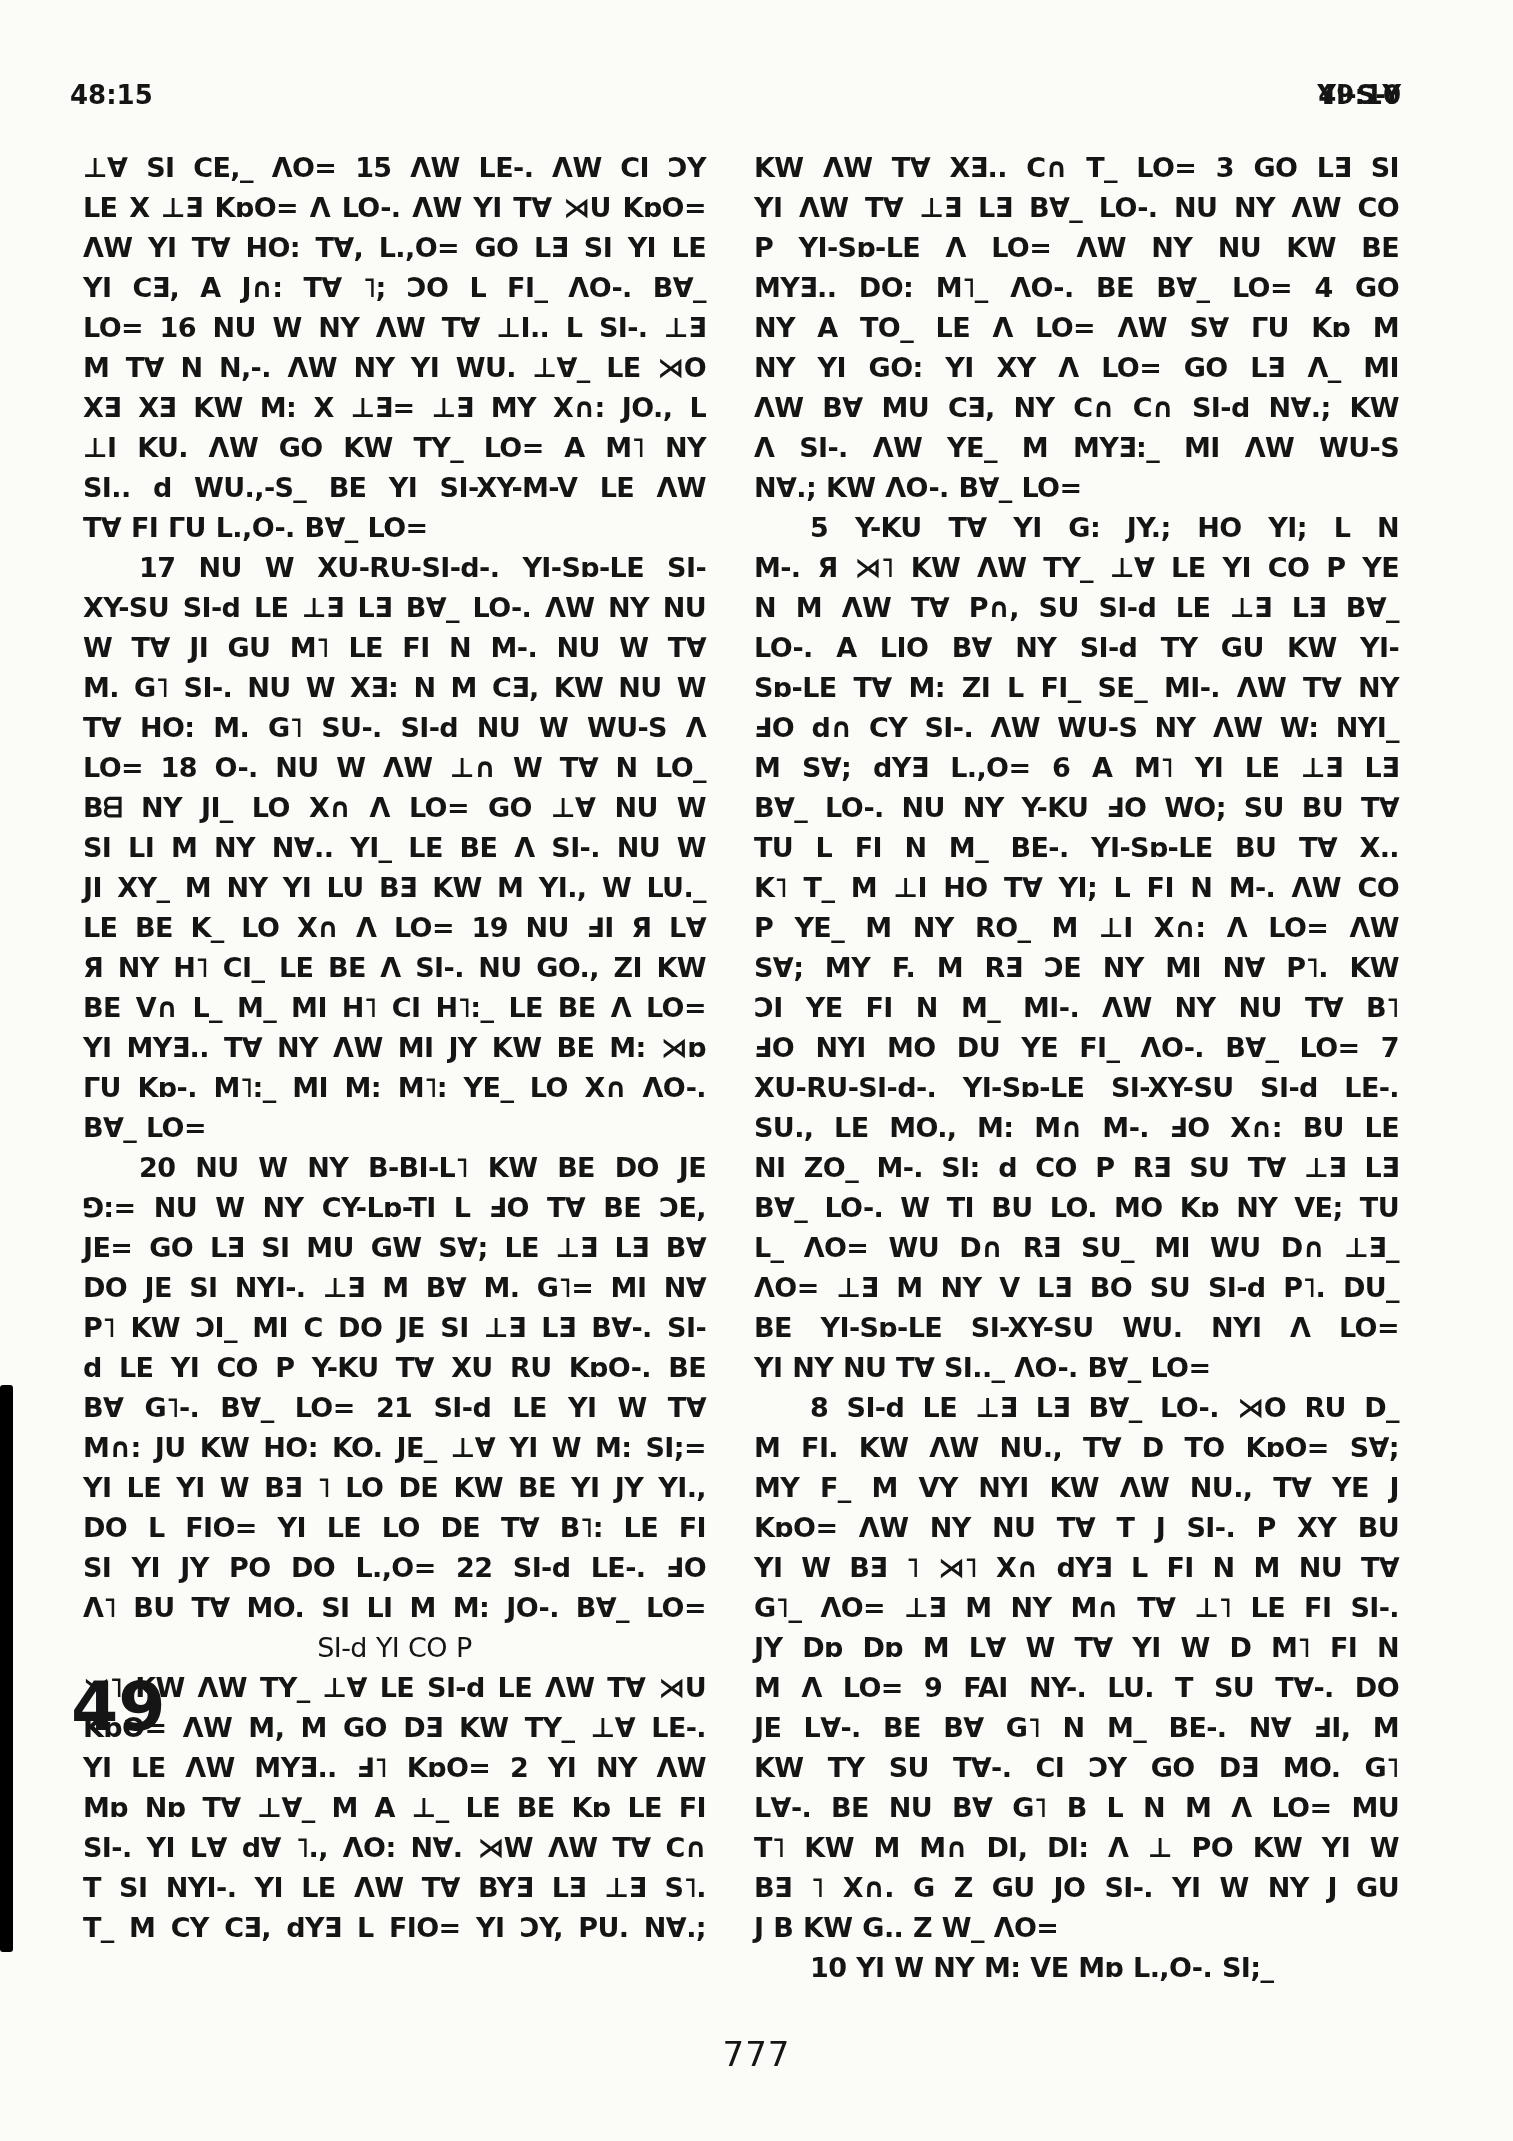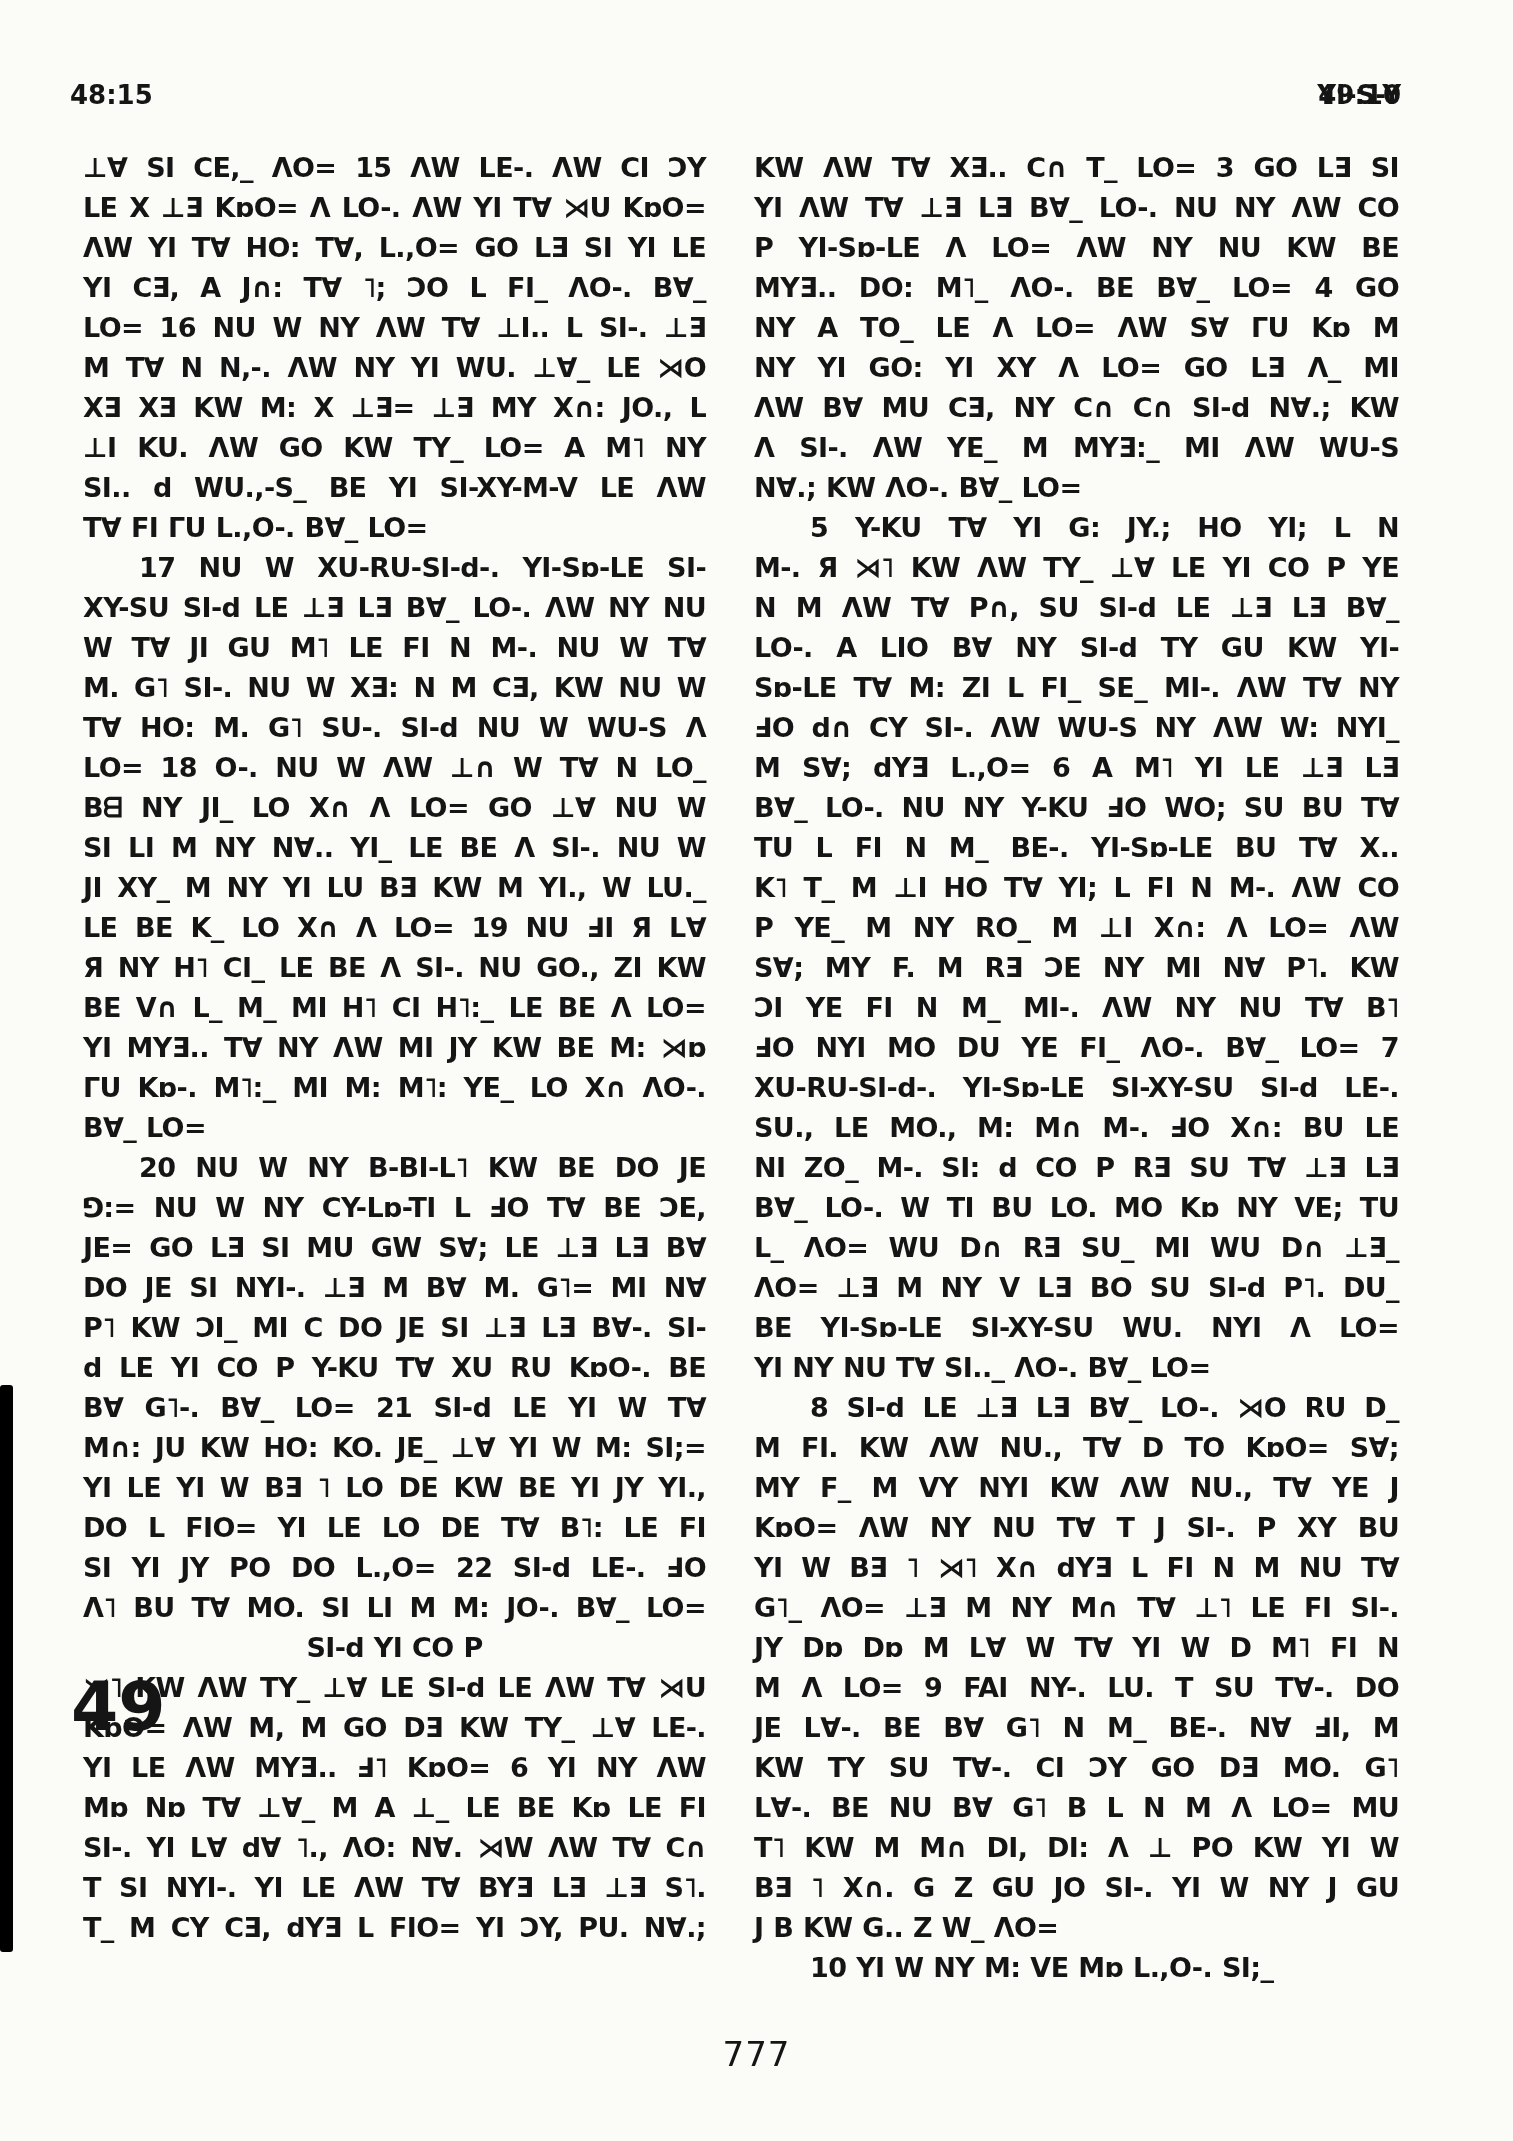--- a/index.html
+++ b/index.html
@@ -29,21 +29,21 @@
   .line{
     height:40px;
     text-align:justify;
     text-align-last:justify;
     white-space:normal;
     box-sizing:border-box;
   }
   .line.short{text-align-last:left;}
   .line.indent{padding-left:56px;}
   .section-heading{
-    height:40px;text-align:center;text-align-last:center;font-weight:bold;
+    height:40px;text-align:center;text-align-last:center;font-weight:normal;
   }
   .chapter-block{position:relative;padding-left:100px;box-sizing:border-box;}
   .chapter-number{
     position:absolute;left:-12px;top:-4px;
     font-size:68px;line-height:86px;font-weight:bold;letter-spacing:0;
   }
   .page-number{
     position:absolute;top:2034px;left:0;width:100%;
     text-align:center;font-size:34px;font-weight:normal;letter-spacing:1px;
   }
@@ -103,21 +103,21 @@
         <div class="line">SI YI JY PO DO L.,O= 22 SI-d LE-. ℲO</div>
         <div class="line">Ʌ˥ BU T∀ MO. SI LI M M: JO-. B∀_ LO=</div>
       </div>
     <div class="section-heading">SI-d YI CO P</div>
     <div class="chapter-block">
       <span class="chapter-number">49</span>
     </div>
     <div>
         <div class="line">⋊˥ KW ɅW TY_ ⊥∀ LE SI-d LE ɅW T∀ ⋊U</div>
         <div class="line">KɒO= ɅW M, M GO DƎ KW TY_ ⊥∀ LE-.</div>
-        <div class="line">YI LE ɅW MYƎ.. Ⅎ˥ KɒO= 6 YI NY ɅW</div>
+        <div class="line">YI LE ɅW MYƎ.. Ⅎ˥ KɒO= 2 YI NY ɅW</div>
         <div class="line">Mɒ Nɒ T∀ ⊥∀_ M A ⊥_ LE BE Kɒ LE FI</div>
         <div class="line">SI-. YI L∀ d∀ ˥., ɅO: N∀. ⋊W ɅW T∀ C∩</div>
         <div class="line">T SI NYI-. YI LE ɅW T∀ BYƎ LƎ ⊥Ǝ S˥.</div>
         <div class="line">T_ M CY CƎ, dYƎ L FIO= YI ƆY, PU. N∀.;</div>
       </div>
   </div>
 
   <div class="col col-right">
     <div>
         <div class="line">KW ɅW T∀ XƎ.. C∩ T_ LO= 3 GO LƎ SI</div>

